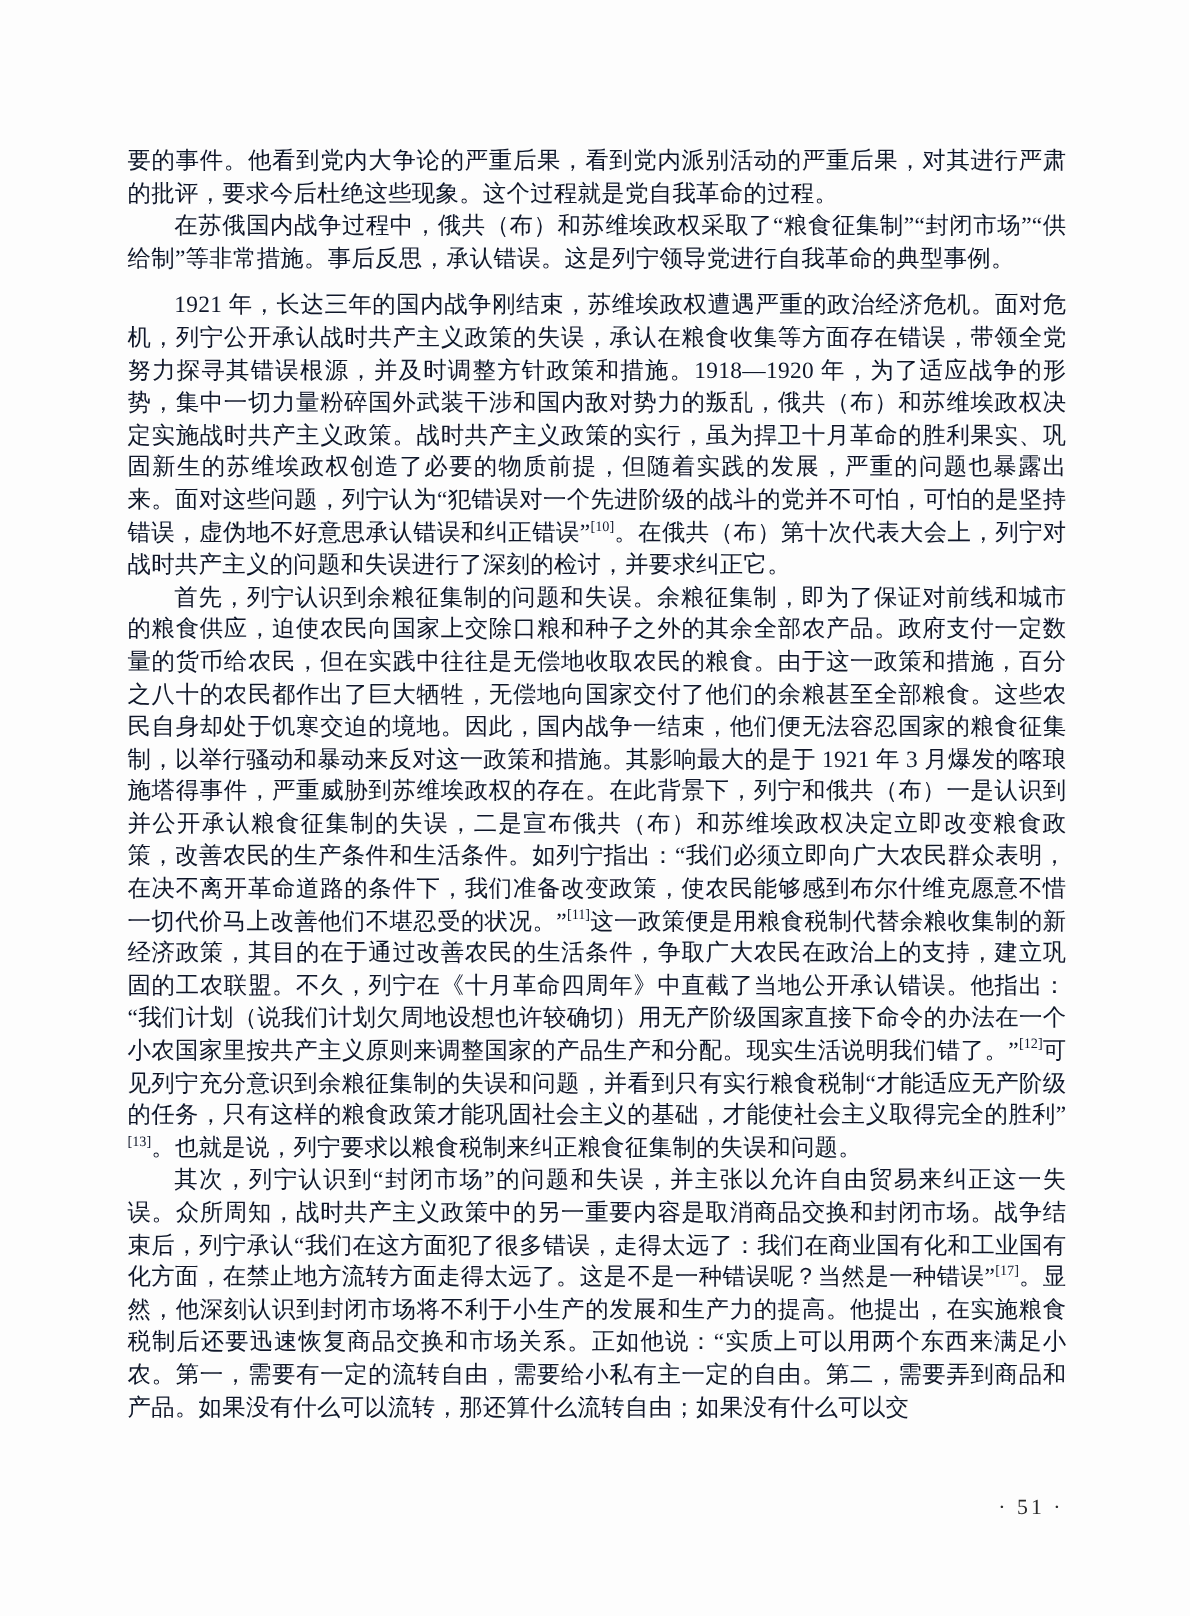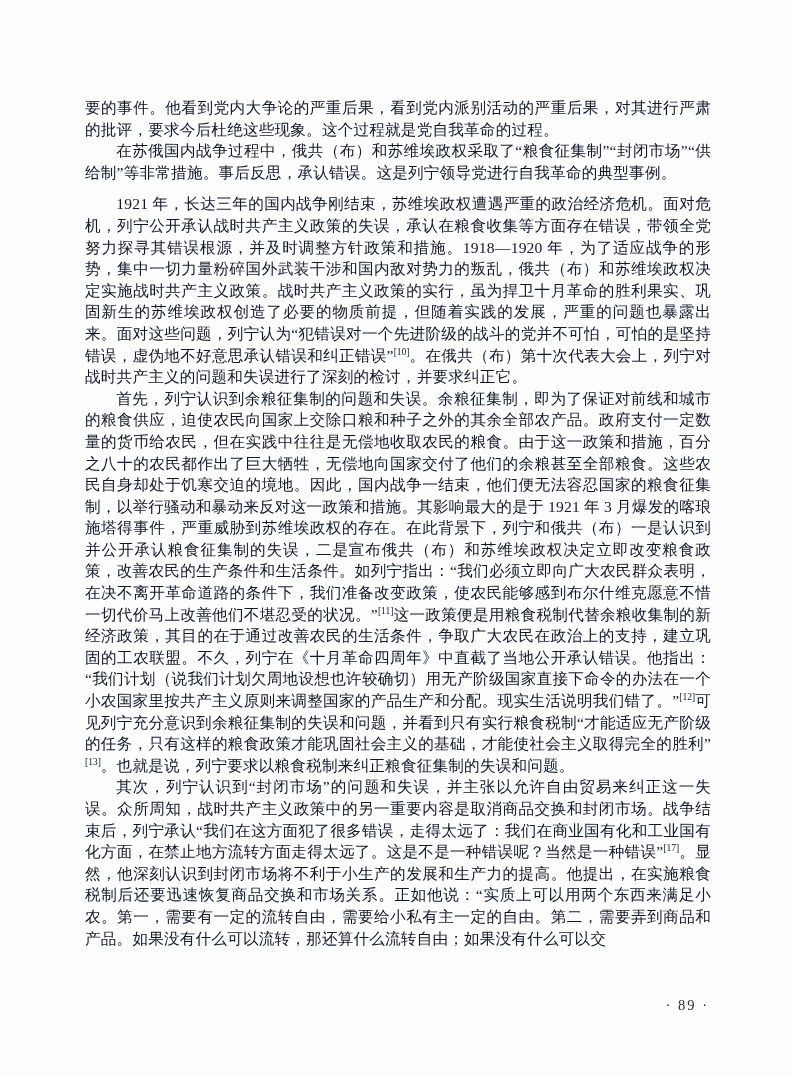--- a/index.html
+++ b/index.html
@@ -59,14 +59,14 @@
 <body>
 
 <div class="page">
   <div class="text-block">
       <p class="no-indent">要的事件。他看到党内大争论的严重后果，看到党内派别活动的严重后果，对其进行严肃的批评，要求今后杜绝这些现象。这个过程就是党自我革命的过程。</p>
       <p class="body">在苏俄国内战争过程中，俄共（布）和苏维埃政权采取了“粮食征集制”“封闭市场”“供给制”等非常措施。事后反思，承认错误。这是列宁领导党进行自我革命的典型事例。</p>
       <p class="body gap-before">1921 年，长达三年的国内战争刚结束，苏维埃政权遭遇严重的政治经济危机。面对危机，列宁公开承认战时共产主义政策的失误，承认在粮食收集等方面存在错误，带领全党努力探寻其错误根源，并及时调整方针政策和措施。1918—1920 年，为了适应战争的形势，集中一切力量粉碎国外武装干涉和国内敌对势力的叛乱，俄共（布）和苏维埃政权决定实施战时共产主义政策。战时共产主义政策的实行，虽为捍卫十月革命的胜利果实、巩固新生的苏维埃政权创造了必要的物质前提，但随着实践的发展，严重的问题也暴露出来。面对这些问题，列宁认为“犯错误对一个先进阶级的战斗的党并不可怕，可怕的是坚持错误，虚伪地不好意思承认错误和纠正错误”<sup class="fnote">[10]</sup>。在俄共（布）第十次代表大会上，列宁对战时共产主义的问题和失误进行了深刻的检讨，并要求纠正它。</p>
       <p class="body">首先，列宁认识到余粮征集制的问题和失误。余粮征集制，即为了保证对前线和城市的粮食供应，迫使农民向国家上交除口粮和种子之外的其余全部农产品。政府支付一定数量的货币给农民，但在实践中往往是无偿地收取农民的粮食。由于这一政策和措施，百分之八十的农民都作出了巨大牺牲，无偿地向国家交付了他们的余粮甚至全部粮食。这些农民自身却处于饥寒交迫的境地。因此，国内战争一结束，他们便无法容忍国家的粮食征集制，以举行骚动和暴动来反对这一政策和措施。其影响最大的是于 1921 年 3 月爆发的喀琅施塔得事件，严重威胁到苏维埃政权的存在。在此背景下，列宁和俄共（布）一是认识到并公开承认粮食征集制的失误，二是宣布俄共（布）和苏维埃政权决定立即改变粮食政策，改善农民的生产条件和生活条件。如列宁指出：“我们必须立即向广大农民群众表明，在决不离开革命道路的条件下，我们准备改变政策，使农民能够感到布尔什维克愿意不惜一切代价马上改善他们不堪忍受的状况。”<sup class="fnote">[11]</sup>这一政策便是用粮食税制代替余粮收集制的新经济政策，其目的在于通过改善农民的生活条件，争取广大农民在政治上的支持，建立巩固的工农联盟。不久，列宁在《十月革命四周年》中直截了当地公开承认错误。他指出：“我们计划（说我们计划欠周地设想也许较确切）用无产阶级国家直接下命令的办法在一个小农国家里按共产主义原则来调整国家的产品生产和分配。现实生活说明我们错了。”<sup class="fnote">[12]</sup>可见列宁充分意识到余粮征集制的失误和问题，并看到只有实行粮食税制“才能适应无产阶级的任务，只有这样的粮食政策才能巩固社会主义的基础，才能使社会主义取得完全的胜利”<sup class="fnote">[13]</sup>。也就是说，列宁要求以粮食税制来纠正粮食征集制的失误和问题。</p>
       <p class="body">其次，列宁认识到“封闭市场”的问题和失误，并主张以允许自由贸易来纠正这一失误。众所周知，战时共产主义政策中的另一重要内容是取消商品交换和封闭市场。战争结束后，列宁承认“我们在这方面犯了很多错误，走得太远了：我们在商业国有化和工业国有化方面，在禁止地方流转方面走得太远了。这是不是一种错误呢？当然是一种错误”<sup class="fnote">[17]</sup>。显然，他深刻认识到封闭市场将不利于小生产的发展和生产力的提高。他提出，在实施粮食税制后还要迅速恢复商品交换和市场关系。正如他说：“实质上可以用两个东西来满足小农。第一，需要有一定的流转自由，需要给小私有主一定的自由。第二，需要弄到商品和产品。如果没有什么可以流转，那还算什么流转自由；如果没有什么可以交</p>
     </div>
-  <div class="page-number">· 89 ·</div>
+  <div class="page-number">· 51 ·</div>
 </div>
 
 </body></html>

